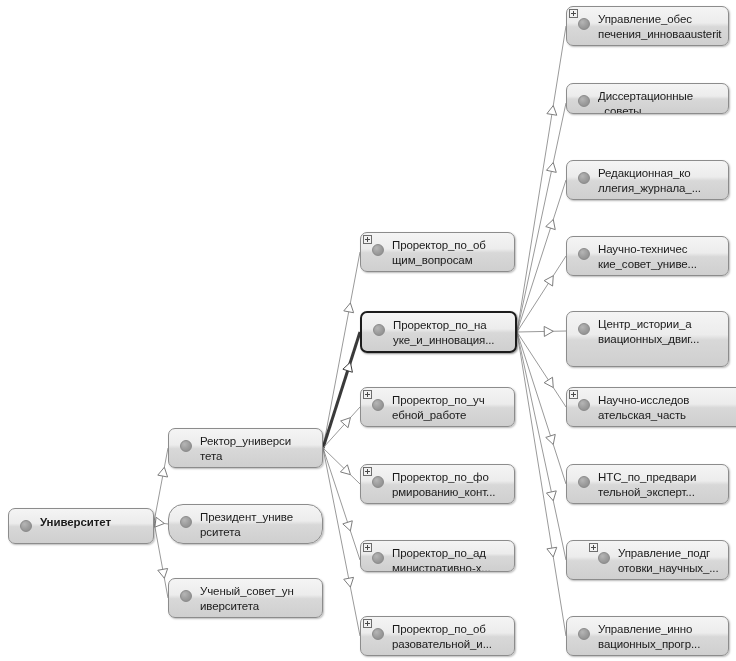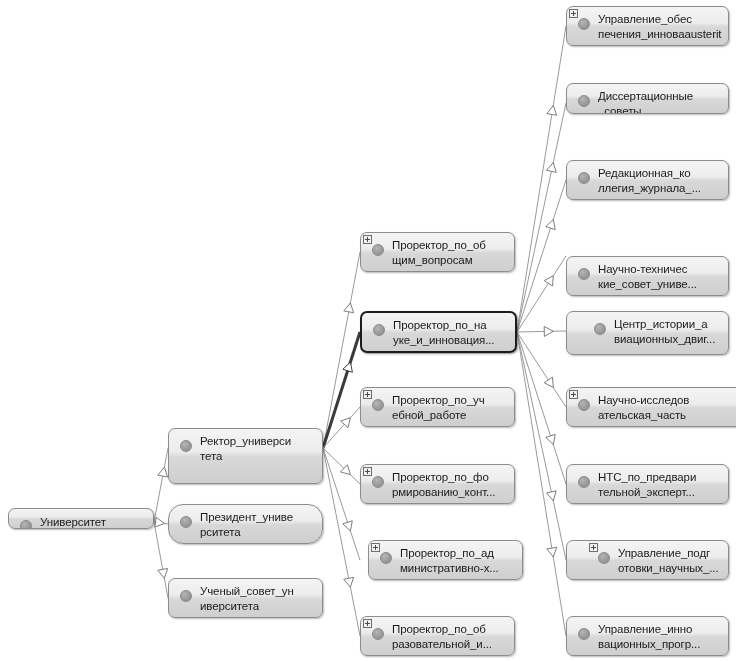--- a/index.html
+++ b/index.html
@@ -167,27 +167,27 @@
       <g>
         <line x1="517" y1="332" x2="566" y2="560" stroke="#9a9a9a" stroke-width="1"></line>
         <polygon points="553.26,500.72 556.2573510415908,490.8703357045291 546.4805836956292,492.97148307274017" fill="#ffffff" stroke="#7d7d7d" stroke-width="1"></polygon>
       </g>
       <g>
         <line x1="517" y1="332" x2="566" y2="636" stroke="#9a9a9a" stroke-width="1"></line>
         <polygon points="553.26,556.96 556.7641149108463,547.279030074854 546.8915390730588,548.8703334171288" fill="#ffffff" stroke="#7d7d7d" stroke-width="1"></polygon>
       </g>
     </svg>
   <div id="node-layer">
-      <div class="node" style="left: 8px; top: 508px; width: 146px; height: 21px;">
+      <div class="node" style="left: 8px; top: 508px; width: 146px; height: 36px; font-weight: bold;">
         <div class="node-inner">
           <span class="bullet"></span>
           <span class="node-label" style="top: 6px;">Университет</span>
         </div>
       </div>
-      <div class="node" style="left: 168px; top: 428px; width: 155px; height: 56px;">
+      <div class="node" style="left: 168px; top: 428px; width: 155px; height: 40px;">
         <div class="node-inner">
           <span class="bullet"></span>
           <span class="node-label">Ректор_универси
 тета</span>
         </div>
       </div>
       <div class="node" style="left: 168px; top: 504px; width: 155px; height: 40px; border-radius: 15px;">
         <div class="node-inner">
           <span class="bullet"></span>
           <span class="node-label">Президент_униве
@@ -225,21 +225,21 @@
         </div>
       </div>
       <div class="node" style="left: 360px; top: 464px; width: 155px; height: 40px;">
         <div class="node-inner">
           <span class="expander"></span>
           <span class="bullet"></span>
           <span class="node-label">Проректор_по_фо
 рмированию_конт...</span>
         </div>
       </div>
-      <div class="node" style="left: 360px; top: 540px; width: 155px; height: 40px; margin-left: 8px;">
+      <div class="node" style="left: 360px; top: 540px; width: 155px; height: 32px;">
         <div class="node-inner">
           <span class="expander"></span>
           <span class="bullet"></span>
           <span class="node-label">Проректор_по_ад
 министративно-х...</span>
         </div>
       </div>
       <div class="node" style="left: 360px; top: 616px; width: 155px; height: 40px;">
         <div class="node-inner">
           <span class="expander"></span>
@@ -263,28 +263,28 @@
 _советы</span>
         </div>
       </div>
       <div class="node" style="left: 566px; top: 160px; width: 163px; height: 40px;">
         <div class="node-inner">
           <span class="bullet"></span>
           <span class="node-label">Редакционная_ко
 ллегия_журнала_...</span>
         </div>
       </div>
-      <div class="node" style="left: 566px; top: 236px; width: 163px; height: 40px; margin-top: 20px;">
+      <div class="node" style="left: 566px; top: 236px; width: 163px; height: 40px;">
         <div class="node-inner">
           <span class="bullet"></span>
           <span class="node-label">Научно-техничес
 кие_совет_униве...</span>
         </div>
       </div>
-      <div class="node" style="left: 566px; top: 311px; width: 163px; height: 44px; padding-left: 16px;">
+      <div class="node" style="left: 566px; top: 311px; width: 163px; height: 56px;">
         <div class="node-inner">
           <span class="bullet"></span>
           <span class="node-label">Центр_истории_а
 виационных_двиг...</span>
         </div>
       </div>
       <div class="node" style="left: 566px; top: 387px; width: 187px; height: 40px;">
         <div class="node-inner">
           <span class="expander"></span>
           <span class="bullet"></span>

